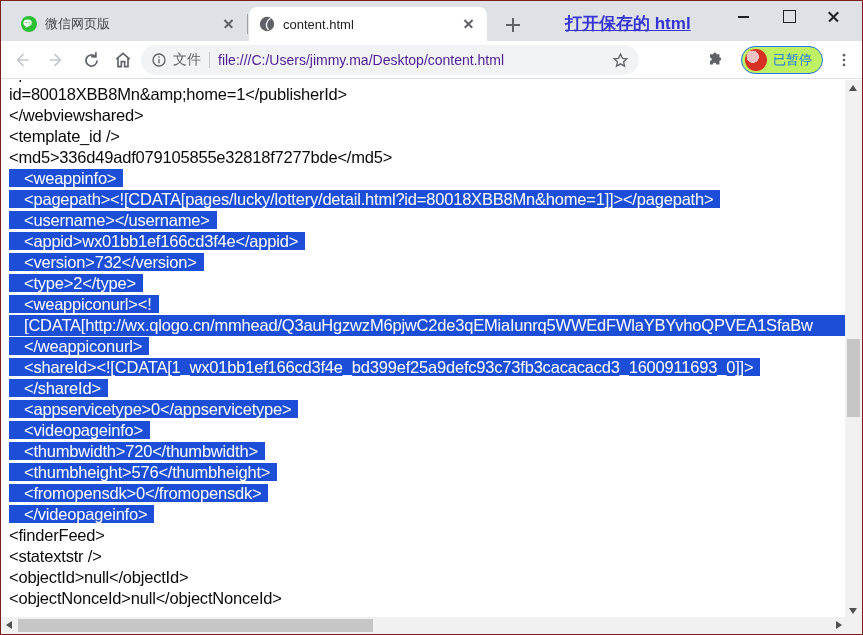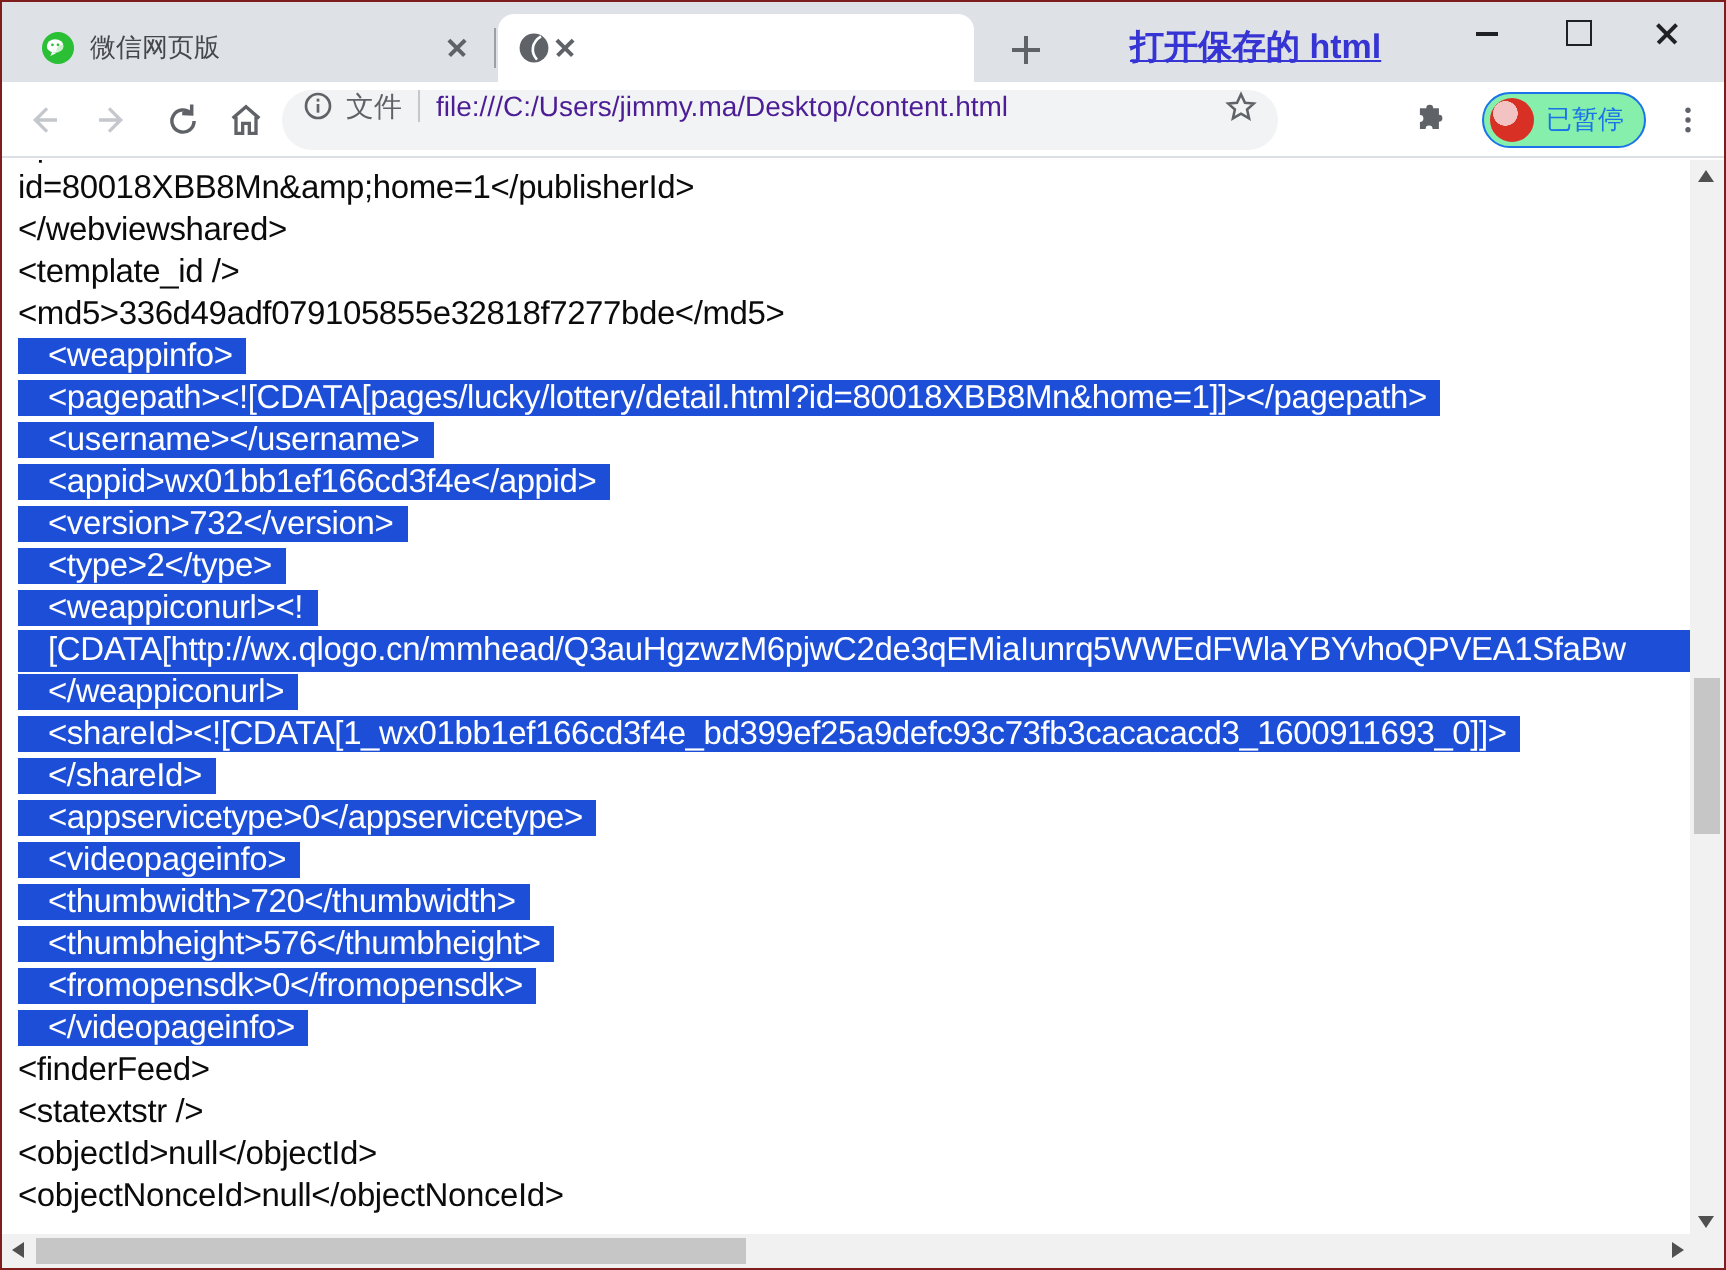--- a/index.html
+++ b/index.html
@@ -30,26 +30,26 @@
   .btn-min::before { content:""; position:absolute; left:17px; top:13px; width:11px; height:1.5px; background:#202124; }
   .btn-max::before { content:""; position:absolute; left:17px; top:7px; width:11px; height:11px; border:1.5px solid #202124; }
   .btn-close::before, .btn-close::after { content:""; position:absolute; left:16px; top:12.5px; width:13px; height:1.5px; background:#202124; }
   .btn-close::before { transform:rotate(45deg); }
   .btn-close::after  { transform:rotate(-45deg); }
 
   
   .toolbar { position:absolute; left:0; top:40px; width:100%; height:38px; background:#fff; border-bottom:1px solid #dcdfe3; }
   .navicon { position:absolute; top:7px; width:24px; height:24px; display:flex; align-items:center; justify-content:center; }
   .omnibox { position:absolute; left:140px; top:4px; width:498px; height:30px; background:#f1f3f4; border-radius:15px;
-             display:flex; padding:0 10px; font-size:14px; }
+             display:flex; align-items:center; padding:0 10px; font-size:14px; }
   .scheme { color:#5f6368; margin:0 8px 0 6px; font-size:14px; }
   .omni-divider { width:1px; height:16px; background:#c4c7cb; margin-right:8px; }
   .url { color:#4c1d95; flex:1; white-space:nowrap; overflow:hidden; font-size:14px; }
   .profile-chip { position:absolute; right:39px; top:5px; height:28px; border:1.5px solid #1a73e8; border-radius:14px;
-                  display:flex; align-items:center; padding:0 10px 0 3px; background:#86efac; }
+                  display:flex; align-items:center; padding:0 10px 0 3px; background:#bef264; }
   .avatar { width:22px; height:22px; border-radius:50%; background:radial-gradient(circle at 35% 35%, #f3c3c3 0 30%, #d93025 31% 100%); margin-right:6px; }
   .profile-text { color:#1a73e8; font-size:13px; white-space:nowrap; }
 
   
   .content { position:absolute; left:0; top:79px; width:846px; height:539px; background:#fff; overflow:hidden; }
   .line { height:21px; line-height:21px; white-space:nowrap; padding-left:8px; font-size:16.5px;
           letter-spacing:-0.2px; color:#0b0b0b; }
   .line.partial { height:4px; overflow:hidden; position:relative; }
   .line.partial span { position:absolute; left:8px; top:-17px; }
   .sel { background:#1d4ed8; color:#fff; padding-right:7px;padding-left:15px; }
@@ -90,20 +90,21 @@
       <span class="tab-close"></span>
     </div>
     <div class="tab-divider"></div>
     <div class="tab tab-active">
       <span class="favicon">
         <svg width="16" height="16" viewBox="0 0 16 16">
           <circle cx="8" cy="8" r="7.2" fill="#5f6368"></circle>
           <path d="M11.5 2.2 C7 5 6 10 9.5 13.8" stroke="#fff" stroke-width="1.3" fill="none"></path>
         </svg>
       </span>
+      <span class="tab-label">content.html</span>
       <span class="tab-close"></span>
     </div>
     <div class="newtab"></div>
     <div class="saved-link">打开保存的 html</div>
     <div class="wincontrols">
       <div class="winbtn btn-min"></div>
       <div class="winbtn btn-max"></div>
       <div class="winbtn btn-close"></div>
     </div>
   </div>

